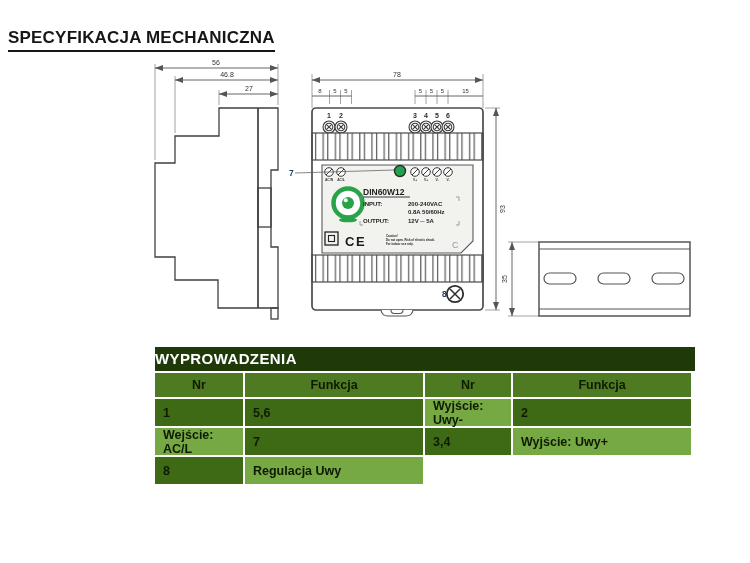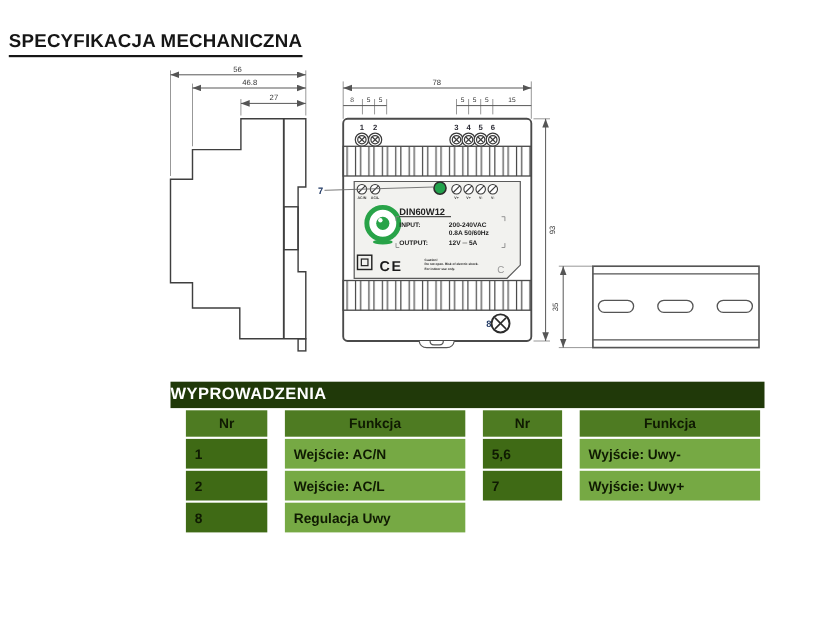--- a/index.html
+++ b/index.html
@@ -11,21 +11,21 @@
   .side-view{left:138px;top:56px;}
   .front-view{left:283px;top:56px;}
   .rail-view{left:500px;top:228px;}
   .spec-table{position:absolute;left:155px;top:347px;width:540px;}
   .t-title{background:var(--table-title-bg,#203909);color:var(--table-title-text,#fff);
            font-weight:bold;font-size:15px;text-align:left;height:24px;line-height:24px;
            margin-bottom:2px;letter-spacing:.4px;}
   .t-grid{display:grid;grid-template-columns:88px 178px 86px 178px;
           grid-template-rows:24px 27px 27px 27px;gap:2px;}
   .cell{display:flex;align-items:center;font-weight:bold;font-size:12.5px;
-        color:var(--table-text,#0f1a02);padding-left:8px;margin-left:14px;}
+        color:var(--table-text,#0f1a02);padding-left:8px;}
   .cell.h{justify-content:center;padding-left:0;background:var(--table-header-bg,#4e7b22);}
   .cell.nr{background:var(--table-nr-bg,#3f6a15);}
   .cell.fn{background:var(--table-fn-bg,#76a944);}
   text{font-family:"Liberation Sans",sans-serif;}
 </style>
 </head>
 <body>
 
 <div class="page">
 
@@ -232,27 +232,27 @@
 
   <div class="spec-table">
     <div class="t-title">WYPROWADZENIA</div>
     <div class="t-grid">
       <div class="cell h">Nr</div>
       <div class="cell h">Funkcja</div>
       <div class="cell h">Nr</div>
       <div class="cell h">Funkcja</div>
 
       <div class="cell nr">1</div>
-      <div class="cell fn">Wejście: AC/N</div>
       <div class="cell nr">5,6</div>
       <div class="cell fn">Wyjście: Uwy-</div>
 
       <div class="cell nr">2</div>
       <div class="cell fn">Wejście: AC/L</div>
       <div class="cell nr">7</div>
 
+      <div class="cell nr">3,4</div>
       <div class="cell fn">Wyjście: Uwy+</div>
       <div class="cell nr">8</div>
       <div class="cell fn">Regulacja Uwy</div>
     </div>
   </div>
 
 </div>
 
 </body></html>

